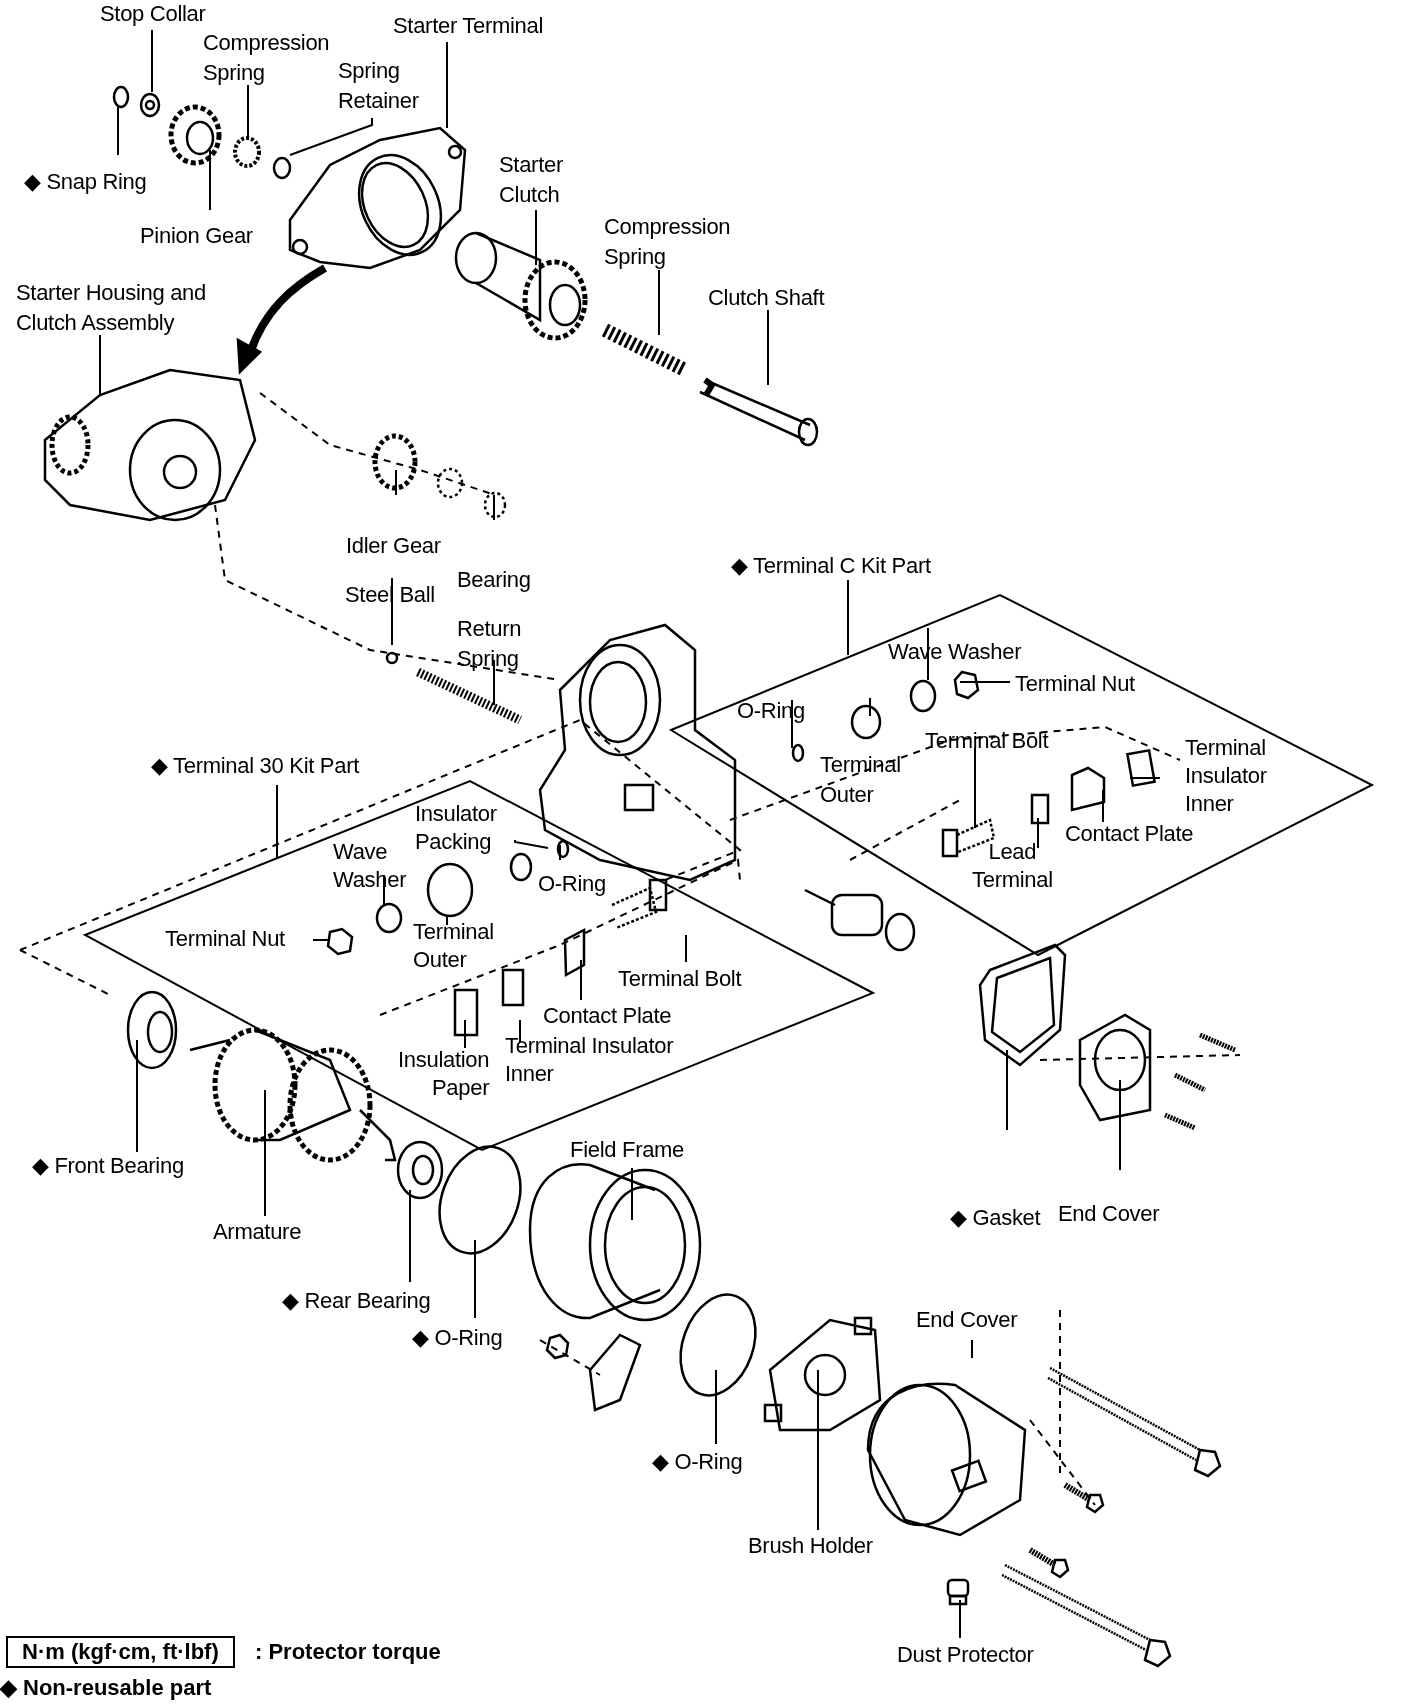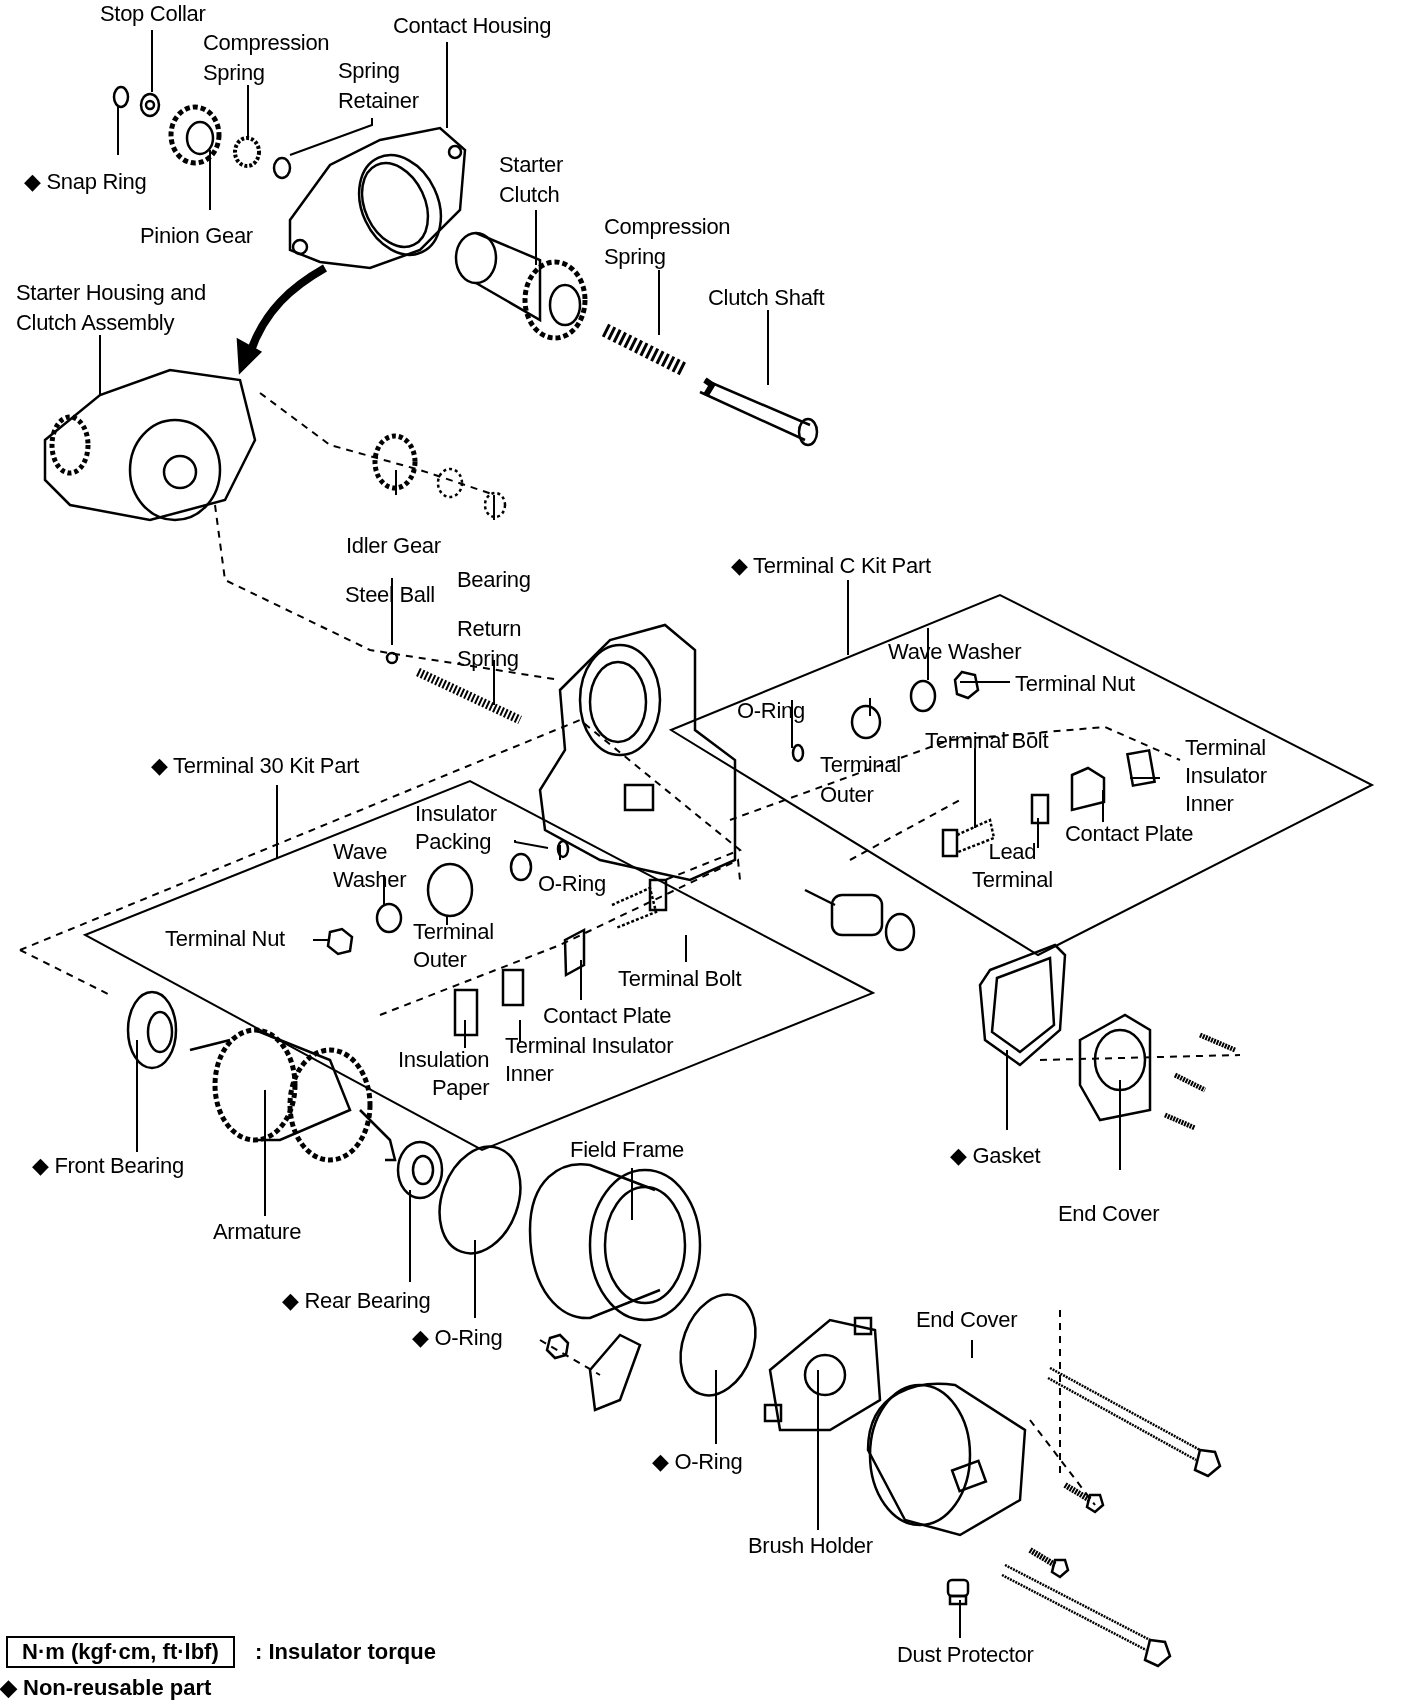--- a/index.html
+++ b/index.html
@@ -256,21 +256,21 @@
       <path d="M1200,1035 L1235,1050"></path>
       <path d="M1175,1075 L1205,1090"></path>
       <path d="M1165,1115 L1195,1128"></path>
     </g>
   </g>
 </svg>
 
 <div class="lbl" style="left:100px;top:0px;">Stop Collar</div>
 <div class="lbl" style="left:203px;top:28px;line-height:30px;">Compression
 Spring</div>
-<div class="lbl" style="left:393px;top:12px;">Contact Housing</div>
+<div class="lbl" style="left:393px;top:12px;">Starter Terminal</div>
 <div class="lbl" style="left:338px;top:56px;line-height:30px;">Spring
 Retainer</div>
 <div class="lbl" style="left:24px;top:168px;">◆ Snap Ring</div>
 <div class="lbl" style="left:140px;top:222px;">Pinion Gear</div>
 <div class="lbl" style="left:499px;top:150px;line-height:30px;">Starter
 Clutch</div>
 <div class="lbl" style="left:604px;top:212px;line-height:30px;">Compression
 Spring</div>
 <div class="lbl" style="left:708px;top:284px;">Clutch Shaft</div>
 <div class="lbl" style="left:16px;top:278px;line-height:30px;">Starter Housing and
@@ -304,24 +304,24 @@
 Outer</div>
 <div class="lbl" style="left:618px;top:965px;">Terminal Bolt</div>
 <div class="lbl" style="left:543px;top:1002px;">Contact Plate</div>
 <div class="lbl" style="left:398px;top:1046px;line-height:28px;text-align:right;">Insulation
 Paper</div>
 <div class="lbl" style="left:505px;top:1032px;line-height:28px;">Terminal Insulator
 Inner</div>
 <div class="lbl" style="left:32px;top:1152px;">◆ Front Bearing</div>
 <div class="lbl" style="left:213px;top:1218px;">Armature</div>
 <div class="lbl" style="left:570px;top:1136px;text-align:center;">Field Frame</div>
-<div class="lbl" style="left:950px;top:1142px;">◆ Gasket</div>
+<div class="lbl" style="left:950px;top:1204px;">◆ Gasket</div>
 <div class="lbl" style="left:1058px;top:1200px;">End Cover</div>
 <div class="lbl" style="left:282px;top:1287px;">◆ Rear Bearing</div>
 <div class="lbl" style="left:412px;top:1324px;">◆ O-Ring</div>
 <div class="lbl" style="left:652px;top:1448px;">◆ O-Ring</div>
 <div class="lbl" style="left:748px;top:1532px;">Brush Holder</div>
 <div class="lbl" style="left:916px;top:1306px;">End Cover</div>
 <div class="lbl" style="left:897px;top:1641px;">Dust Protector</div>
 
 <div class="legend-box">N·m (kgf·cm, ft·lbf)</div>
-<div class="legend-text" style="left:255px;top:1638px;">: Insulator torque</div>
+<div class="legend-text" style="left:255px;top:1638px;">: Protector torque</div>
 <div class="legend-text" style="left:0;top:1674px;">◆ Non-reusable part</div>
 
 </body></html>

